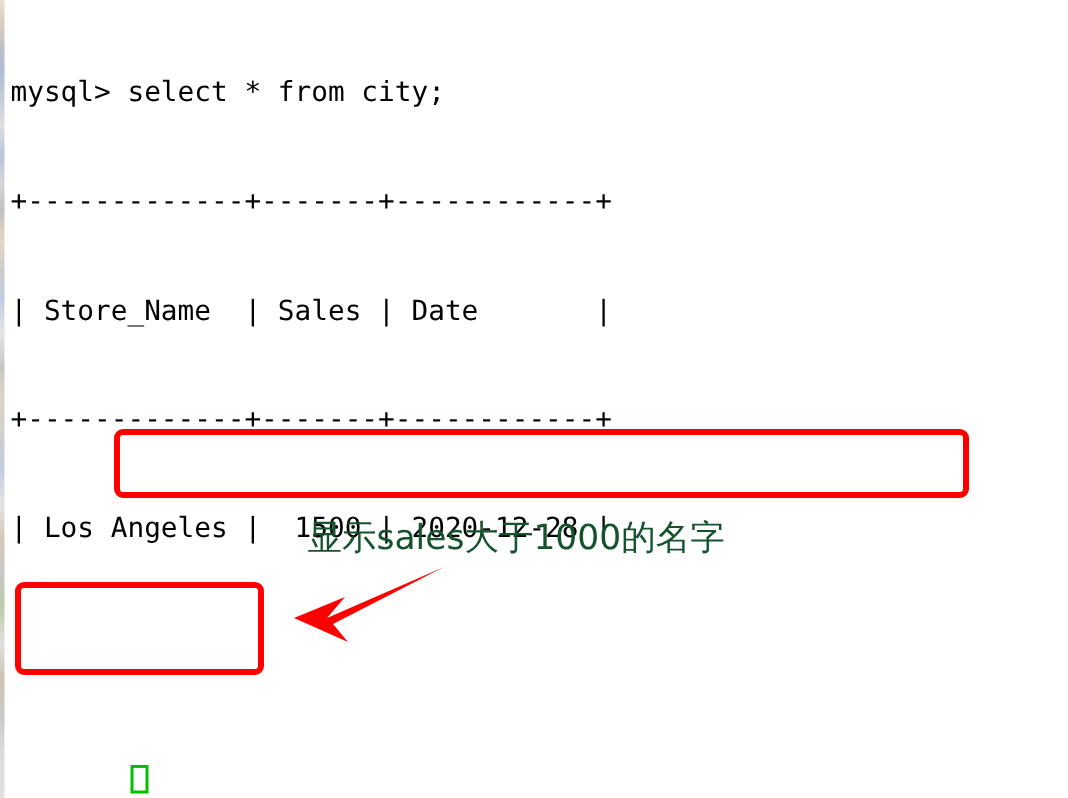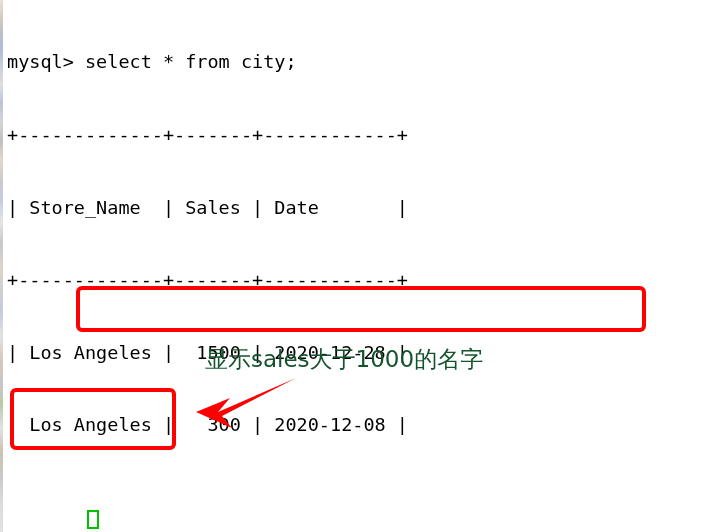--- a/index.html
+++ b/index.html
@@ -87,21 +87,20 @@
 <div id="screen">
 
   <div class="edge-strip"></div>
 
   <div class="term">
     <div class="line">mysql&gt; select * from city;</div>
     <div class="line">+-------------+-------+------------+</div>
     <div class="line">| Store_Name  | Sales | Date       |</div>
     <div class="line">+-------------+-------+------------+</div>
     <div class="line">| Los Angeles |  1500 | 2020-12-28 |</div>
-    <div class="line">| Los Angeles |   300 | 2020-12-08 |</div>
     
     
     
     
     
     
     
     
     
     

